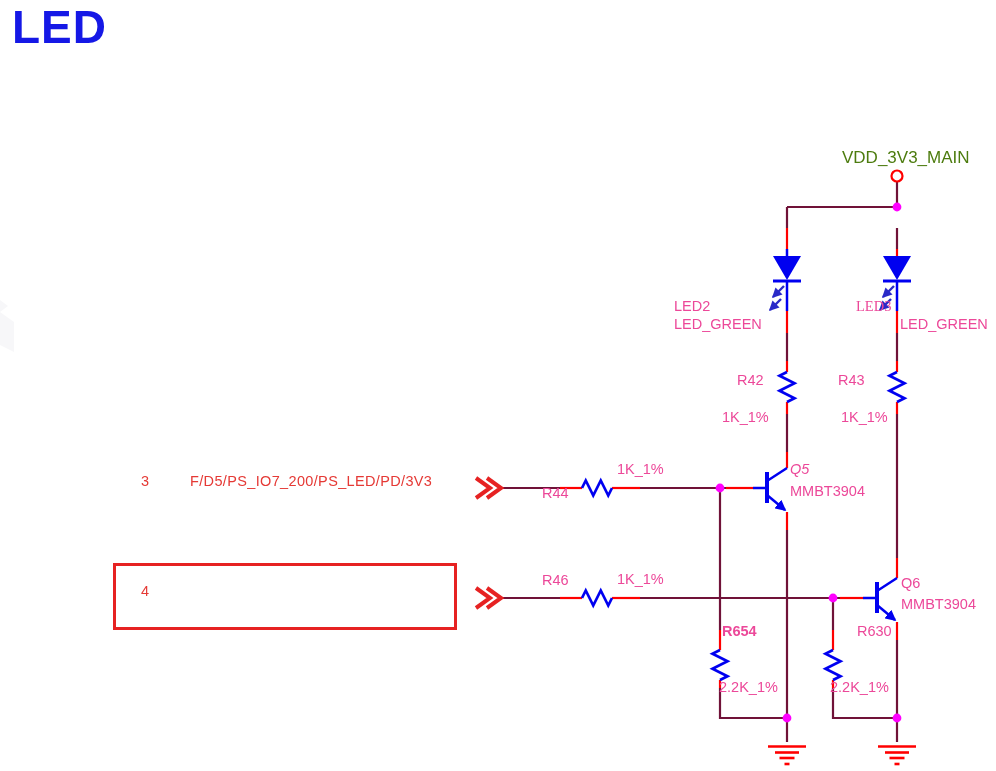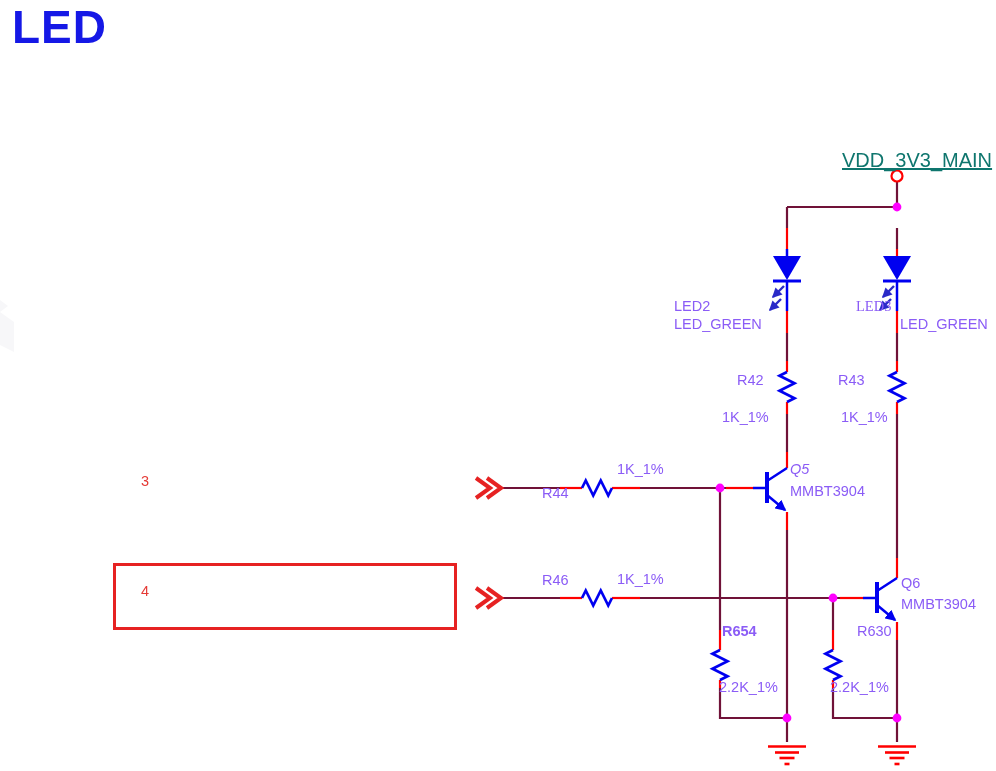--- a/index.html
+++ b/index.html
@@ -8,22 +8,22 @@
     width:996px;height:771px;
     background:#ffffff;
     font-family:"Liberation Sans", sans-serif;
     overflow:hidden;
   }
   #schem-svg{position:absolute;left:0;top:0;}
   .txt{position:absolute;white-space:nowrap;line-height:1.1;}
   .page-title{
     font-size:46px;font-weight:bold;color:#1518e6;letter-spacing:1px;
   }
-  .lbl{font-size:14.5px;color:#8b5cf6;}
-  .blk{font-size:20px;color:#0f766e;text-decoration:underline;}
+  .lbl{font-size:14.5px;color:#ec4899;}
+  .blk{font-size:17px;color:#4d7c0f;}
   .net{font-size:14.5px;color:#e53935;letter-spacing:0.35px;}
   .pin-num{font-size:14.5px;color:#e53935;}
   .hl-box{
     position:absolute;left:113px;top:563px;width:338px;height:61px;
     border:3px solid #e62222;background:transparent;
   }
 </style>
 </head>
 <body>
 
@@ -193,15 +193,16 @@
   <div class="txt lbl" style="left:719px;top:680px;">2.2K_1%</div>
   <div class="txt lbl" style="left:832px;top:624px;padding-left:25px;">R630</div>
   <div class="txt lbl" style="left:830px;top:680px;">2.2K_1%</div>
 
   <div class="txt lbl" style="left:790px;top:462px;font-style:italic;">Q5</div>
   <div class="txt lbl" style="left:790px;top:484px;">MMBT3904</div>
   <div class="txt lbl" style="left:901px;top:576px;">Q6</div>
   <div class="txt lbl" style="left:901px;top:597px;">MMBT3904</div>
 
   <div class="txt pin-num" style="left:141px;top:474px;">3</div>
+  <div class="txt net" style="left:190px;top:474px;">F/D5/PS_IO7_200/PS_LED/PD/3V3</div>
   <div class="txt pin-num" style="left:141px;top:584px;">4</div>
 
 </div>
 
 </body></html>

